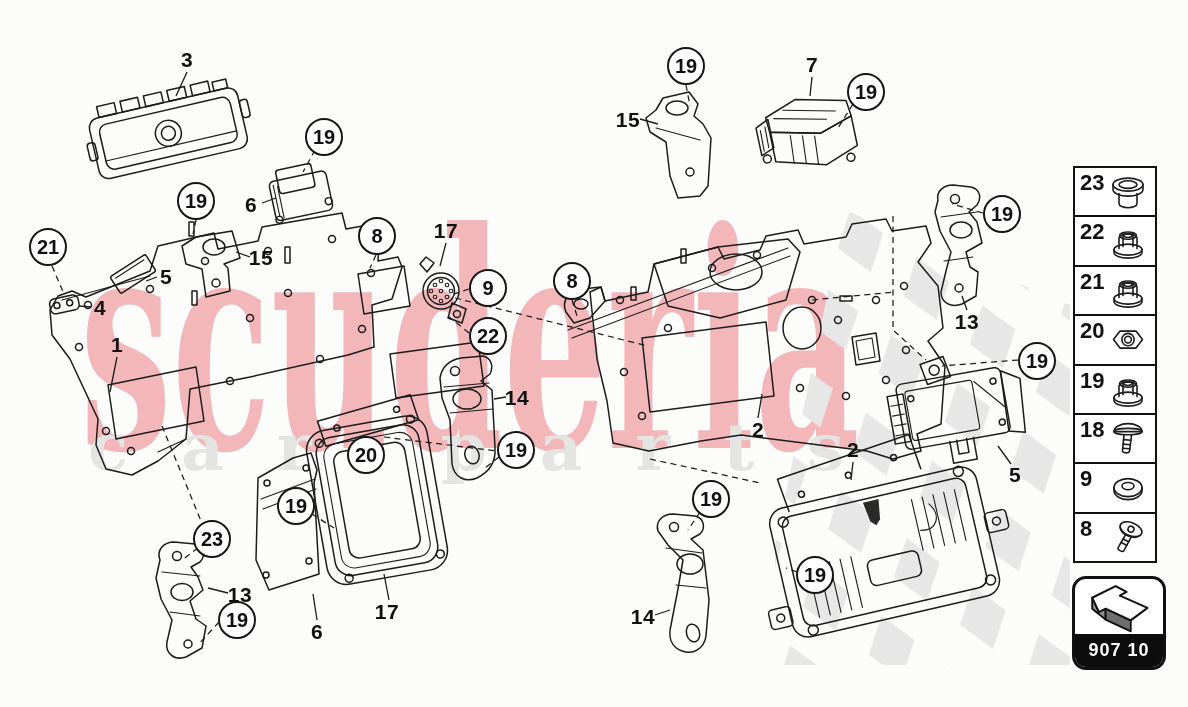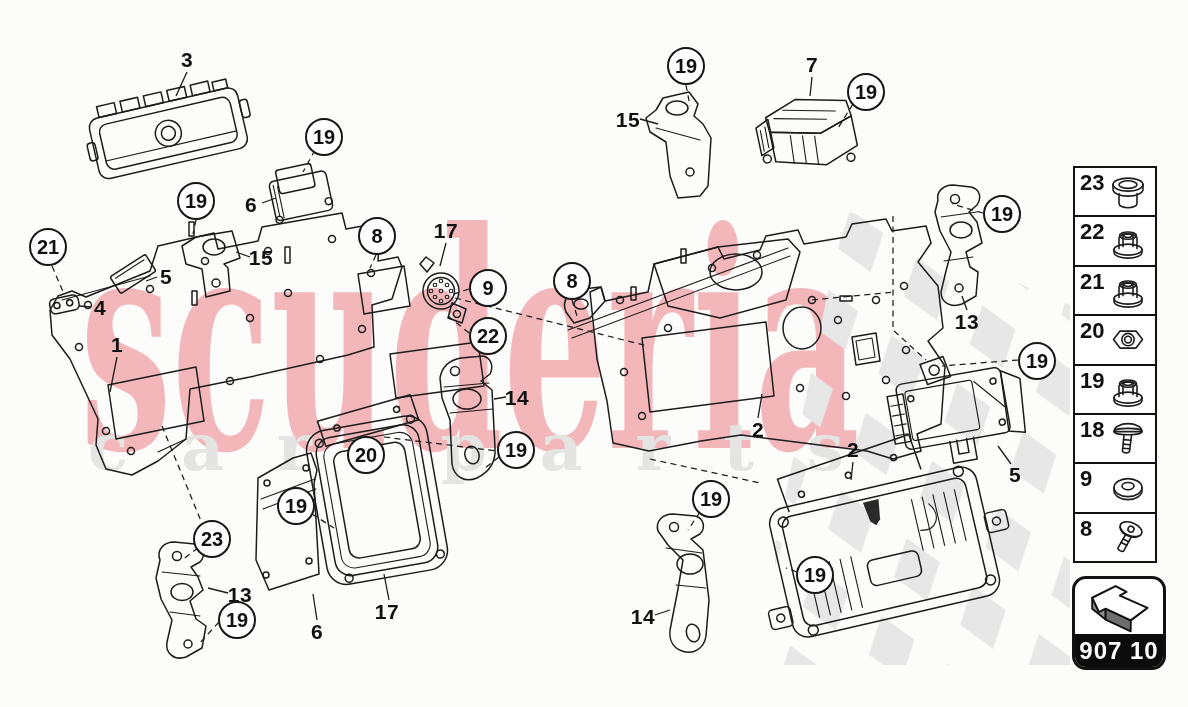--- a/index.html
+++ b/index.html
@@ -24,21 +24,21 @@
   .lnum{position:absolute;left:5px;top:2px;font-weight:bold;font-size:22px;color:#111;}
   .licon{position:absolute;right:1px;top:50%;transform:translateY(-46%);width:52px;height:40px;}
   .licon svg{width:100%;height:100%;}
   .licon .ln{fill:none;stroke:#1c1c1c;stroke-width:1.6;stroke-linejoin:round;stroke-linecap:round;}
   
   .codebox{position:absolute;z-index:4;left:1072px;top:576px;width:94px;height:94px;
            border:3px solid #111;border-radius:14px;background:#fff;box-sizing:border-box;
            overflow:hidden;display:flex;flex-direction:column;}
   .codebox .icn{flex:1;display:flex;align-items:center;justify-content:center;}
   .codebox .band{height:33px;background:#0c0c0c;color:#fff;display:flex;align-items:center;
-                 justify-content:center;font-weight:bold;font-size:24px;letter-spacing:1px;}
+                 justify-content:center;font-weight:bold;font-size:18px;letter-spacing:1px;}
 </style>
 </head>
 <body>
 
 <div id="stage">
 
 <svg class="diagram" width="1188" height="707" viewBox="0 0 1188 707">
   <defs>
     <pattern id="chk" width="96" height="132" patternUnits="userSpaceOnUse" patternTransform="rotate(-18)">
       <polygon points="24,0 48,33 24,66 0,33" fill="#e7e7e7"></polygon>

